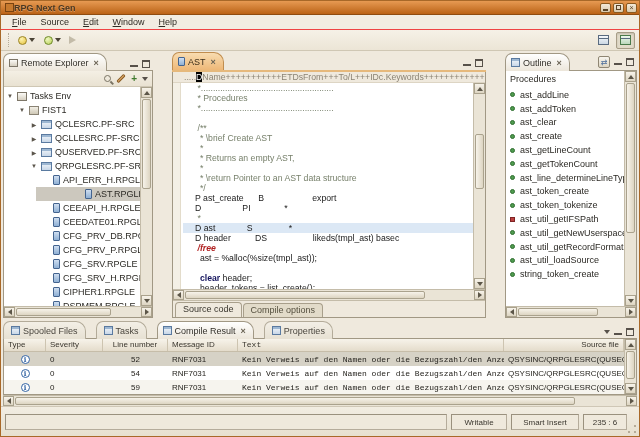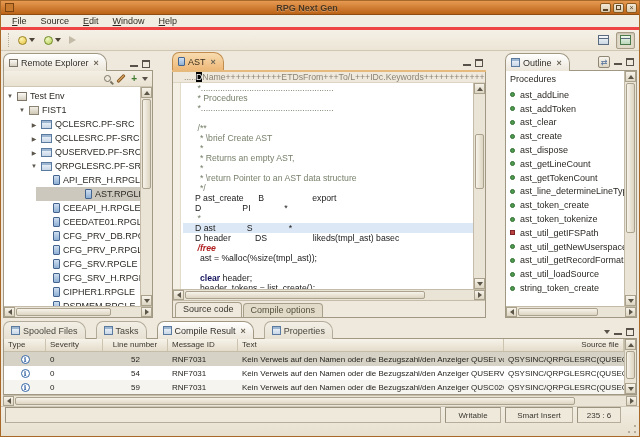--- a/index.html
+++ b/index.html
@@ -2,28 +2,28 @@
 <html><head>
 <meta charset="utf-8">
 <style>
   *{margin:0;padding:0;box-sizing:border-box;font-family:"Liberation Sans",sans-serif;}
   html,body{width:640px;height:437px;overflow:hidden;background:#d8d2c4;}
   .window{width:640px;height:437px;border:1px solid #a86828;background:#efe9dd;display:flex;flex-direction:column;position:relative;}
 
   
   .titlebar{height:14px;flex:0 0 14px;background:linear-gradient(#e79a52,#bb6317);display:flex;align-items:center;padding:0 2px;border-bottom:1px solid #8f4c10;}
   .win-icon{width:9px;height:9px;background:#c87a2e;border:1px solid #7a4310;margin-left:2px;}
-  .title{flex:1;text-align:center;font-size:9px;font-weight:bold;color:#4b3822;text-shadow:0 1px 0 rgba(255,255,255,.25);}
+  .title{flex:1;font-size:9px;font-weight:bold;color:#4b3822;text-shadow:0 1px 0 rgba(255,255,255,.25);}
   .win-controls{display:flex;gap:2px;}
   .wbtn{width:11px;height:10px;background:linear-gradient(#f3e9d8,#d9c9ac);border:1px solid #8a5a20;border-radius:2px;display:flex;align-items:center;justify-content:center;font-size:7px;line-height:7px;color:#5a4528;}
   .glyph-min{width:5px;height:2px;background:#5a4528;margin-top:4px;}
   .glyph-max{width:5px;height:5px;border:1px solid #5a4528;}
 
   
-  .menubar{height:15px;flex:0 0 15px;background:#f2ede2;display:flex;align-items:center;padding-left:4px;border-bottom:3px solid #ef4444;}
+  .menubar{height:15px;flex:0 0 15px;background:#f2ede2;display:flex;align-items:center;padding-left:4px;border-bottom:1px solid #ef4444;}
   .menu-item{font-size:9px;color:#2f2b24;padding:1px 7px;}
 
   
   .toolbar{height:21px;flex:0 0 21px;background:linear-gradient(#f6f1e7,#ece5d6);border-bottom:1px solid #cfc7b4;display:flex;align-items:center;padding:0 4px;}
   .tb-group{display:flex;align-items:center;gap:1px;}
   .tb-handle{width:3px;height:14px;border-left:1px dotted #b5ab97;margin:0 3px;}
   .tbtn{height:17px;display:flex;align-items:center;gap:2px;padding:0 3px;border:1px solid transparent;border-radius:2px;}
   .caret{width:0;height:0;border-left:3px solid transparent;border-right:3px solid transparent;border-top:4px solid #4a4336;}
   .bulb{width:9px;height:9px;border-radius:50%;border:1px solid #9a8425;background:radial-gradient(circle at 35% 30%,#fdf3b0,#e5c13c);}
   .bulb.alt{border-color:#6e8a2a;background:radial-gradient(circle at 35% 30%,#eef7c0,#b8cf55);}
@@ -119,28 +119,28 @@
   .thead{height:13px;flex:0 0 13px;display:flex;background:linear-gradient(#f7f3ea,#e4dccb);border-bottom:1px solid #c6bda9;}
   .th{font-size:8px;color:#3a362e;padding:1px 4px;border-right:1px solid #cdc4b0;overflow:hidden;white-space:nowrap;}
   .trow{height:14px;flex:0 0 14px;display:flex;align-items:center;background:#fff;}
   .trow.alt{background:#f6f4ee;}
   .trow.sel{background:#d6d2c6;}
   .td{font-size:8px;color:#26241f;padding:0 4px;overflow:hidden;white-space:nowrap;}
   .c-type{flex:0 0 42px;display:flex;justify-content:center;}
   .c-sev{flex:0 0 57px;}
   .c-line{flex:0 0 65px;text-align:center;}
   .c-msg{flex:0 0 70px;}
-  .c-text{flex:0 0 266px;}
+  .c-text{flex:0 0 266px;font-family:Liberation Mono, monospace;}
   .c-src{flex:1;text-align:right;}
   .th.c-type{display:block;text-align:left;}
   .i-info{width:9px;height:9px;border-radius:50%;border:1px solid #3465a4;background:#fff;color:#3465a4;font-size:7px;line-height:8px;font-weight:bold;text-align:center;font-family:"DejaVu Serif",serif;}
   .i-info::after{content:"i";}
 
   
-  .statusbar{flex:0 0 30px;border-top:1px solid #cfc7b6;background:linear-gradient(#f2ede2,#e7e0cf);display:flex;align-items:flex-start;gap:4px;padding:0 18px 6px 4px;}
+  .statusbar{flex:0 0 30px;border-top:1px solid #cfc7b6;background:linear-gradient(#f2ede2,#e7e0cf);display:flex;align-items:flex-end;gap:4px;padding:0 12px 6px 4px;}
   .scell{height:16px;border:1px solid #b5ac9b;border-top-color:#9a917e;border-left-color:#9a917e;font-size:8px;color:#3a362e;display:flex;align-items:center;justify-content:center;padding:0 6px;background:#efe9dc;}
   .scell.grow{flex:1;max-width:452px;justify-content:flex-start;}
   .grip{position:absolute;right:2px;bottom:2px;width:10px;height:10px;background:
     radial-gradient(circle at 8px 2px,#b5ab97 1px,transparent 1.2px),
     radial-gradient(circle at 8px 8px,#b5ab97 1px,transparent 1.2px),
     radial-gradient(circle at 2px 8px,#b5ab97 1px,transparent 1.2px);}
 </style>
 </head>
 <body>
 
@@ -212,21 +212,21 @@
           <span class="mag"></span>
           <span class="pencil"></span>
           <span class="plus-green">+</span>
           <span class="vmenu-caret"></span>
         </div>
         <div class="tree-wrap">
           <div class="tree">
               <div class="tree-row" style="padding-left: 2px;">
                 <span class="expander">▼</span>
                 <span class="ticon ic-server"></span>
-                <span class="tlabel">Test Env</span>
+                <span class="tlabel">Tasks Env</span>
               </div>
               <div class="tree-row" style="padding-left: 14px;">
                 <span class="expander">▼</span>
                 <span class="ticon ic-library"></span>
                 <span class="tlabel">FIST1</span>
               </div>
               <div class="tree-row" style="padding-left: 26px;">
                 <span class="expander">▶</span>
                 <span class="ticon ic-srcpf"></span>
                 <span class="tlabel">QCLESRC.PF-SRC</span>
@@ -412,24 +412,20 @@
               <div class="outline-item">
                 <span class="b-green"></span>
                 <span>ast_clear</span>
               </div>
               <div class="outline-item">
                 <span class="b-green"></span>
                 <span>ast_create</span>
               </div>
               <div class="outline-item">
                 <span class="b-green"></span>
-                <span>ast_dispose</span>
-              </div>
-              <div class="outline-item">
-                <span class="b-green"></span>
                 <span>ast_getLineCount</span>
               </div>
               <div class="outline-item">
                 <span class="b-green"></span>
                 <span>ast_getTokenCount</span>
               </div>
               <div class="outline-item">
                 <span class="b-green"></span>
                 <span>ast_line_determineLineType</span>
               </div>

